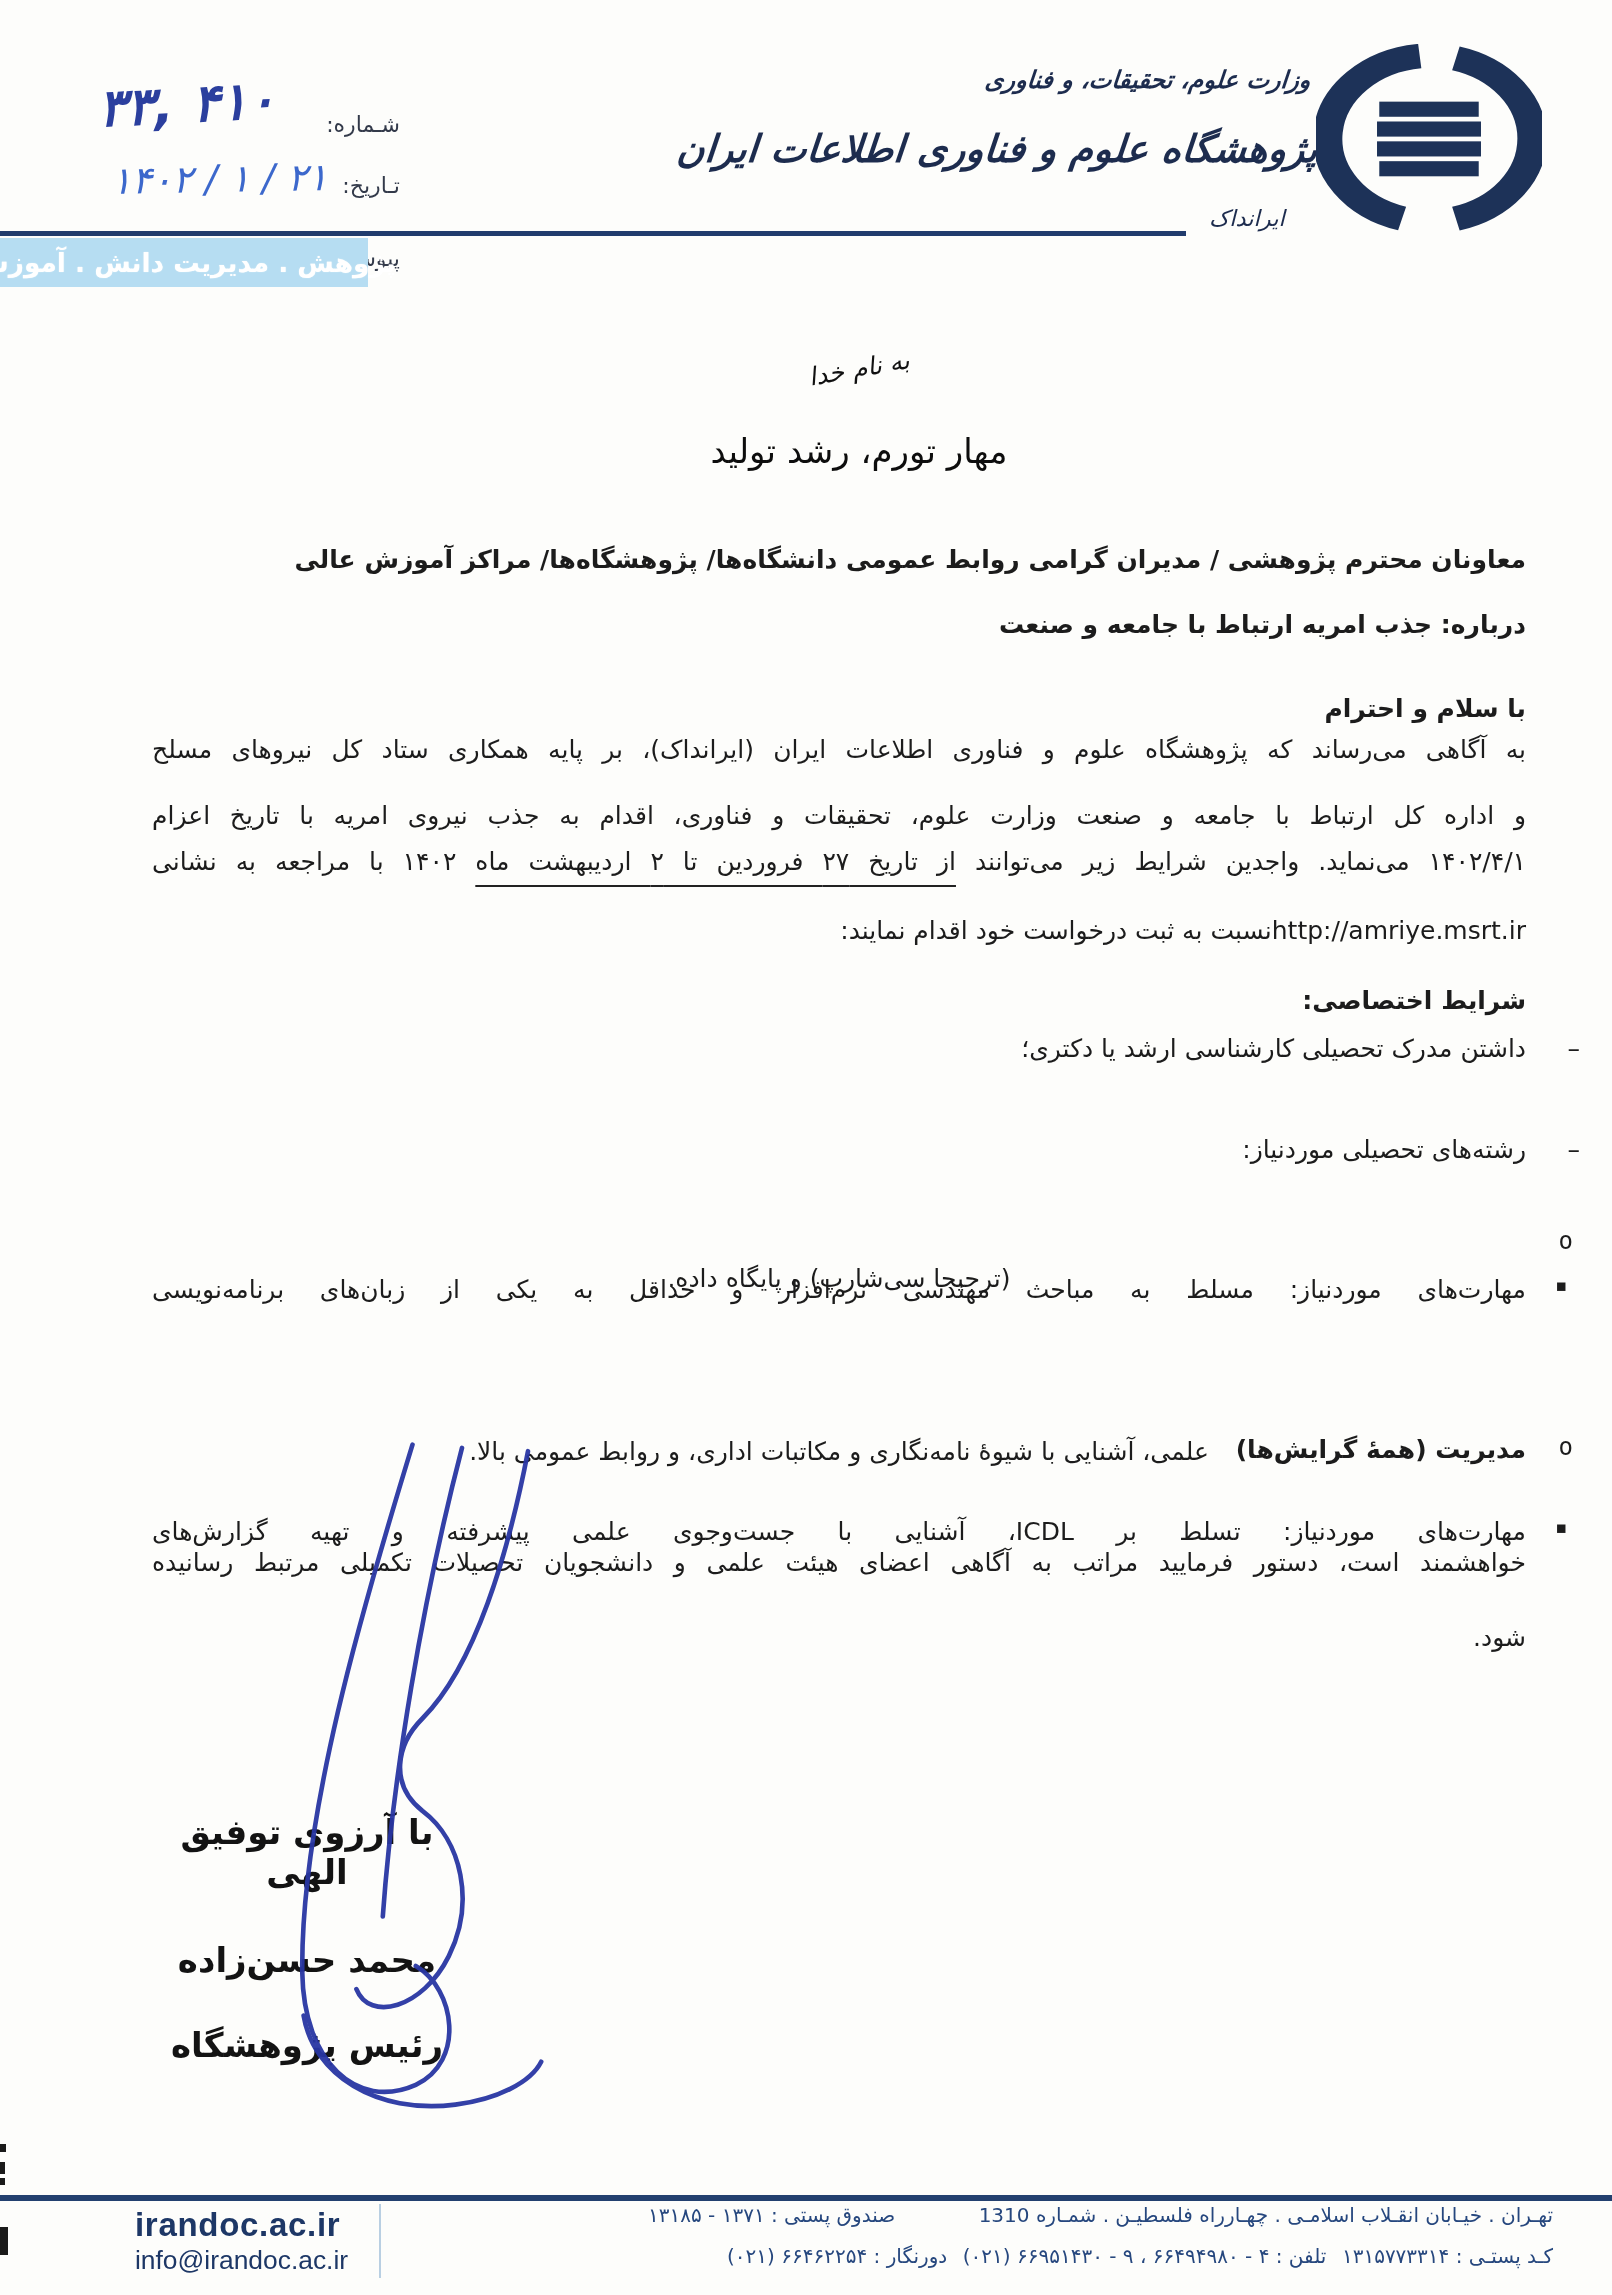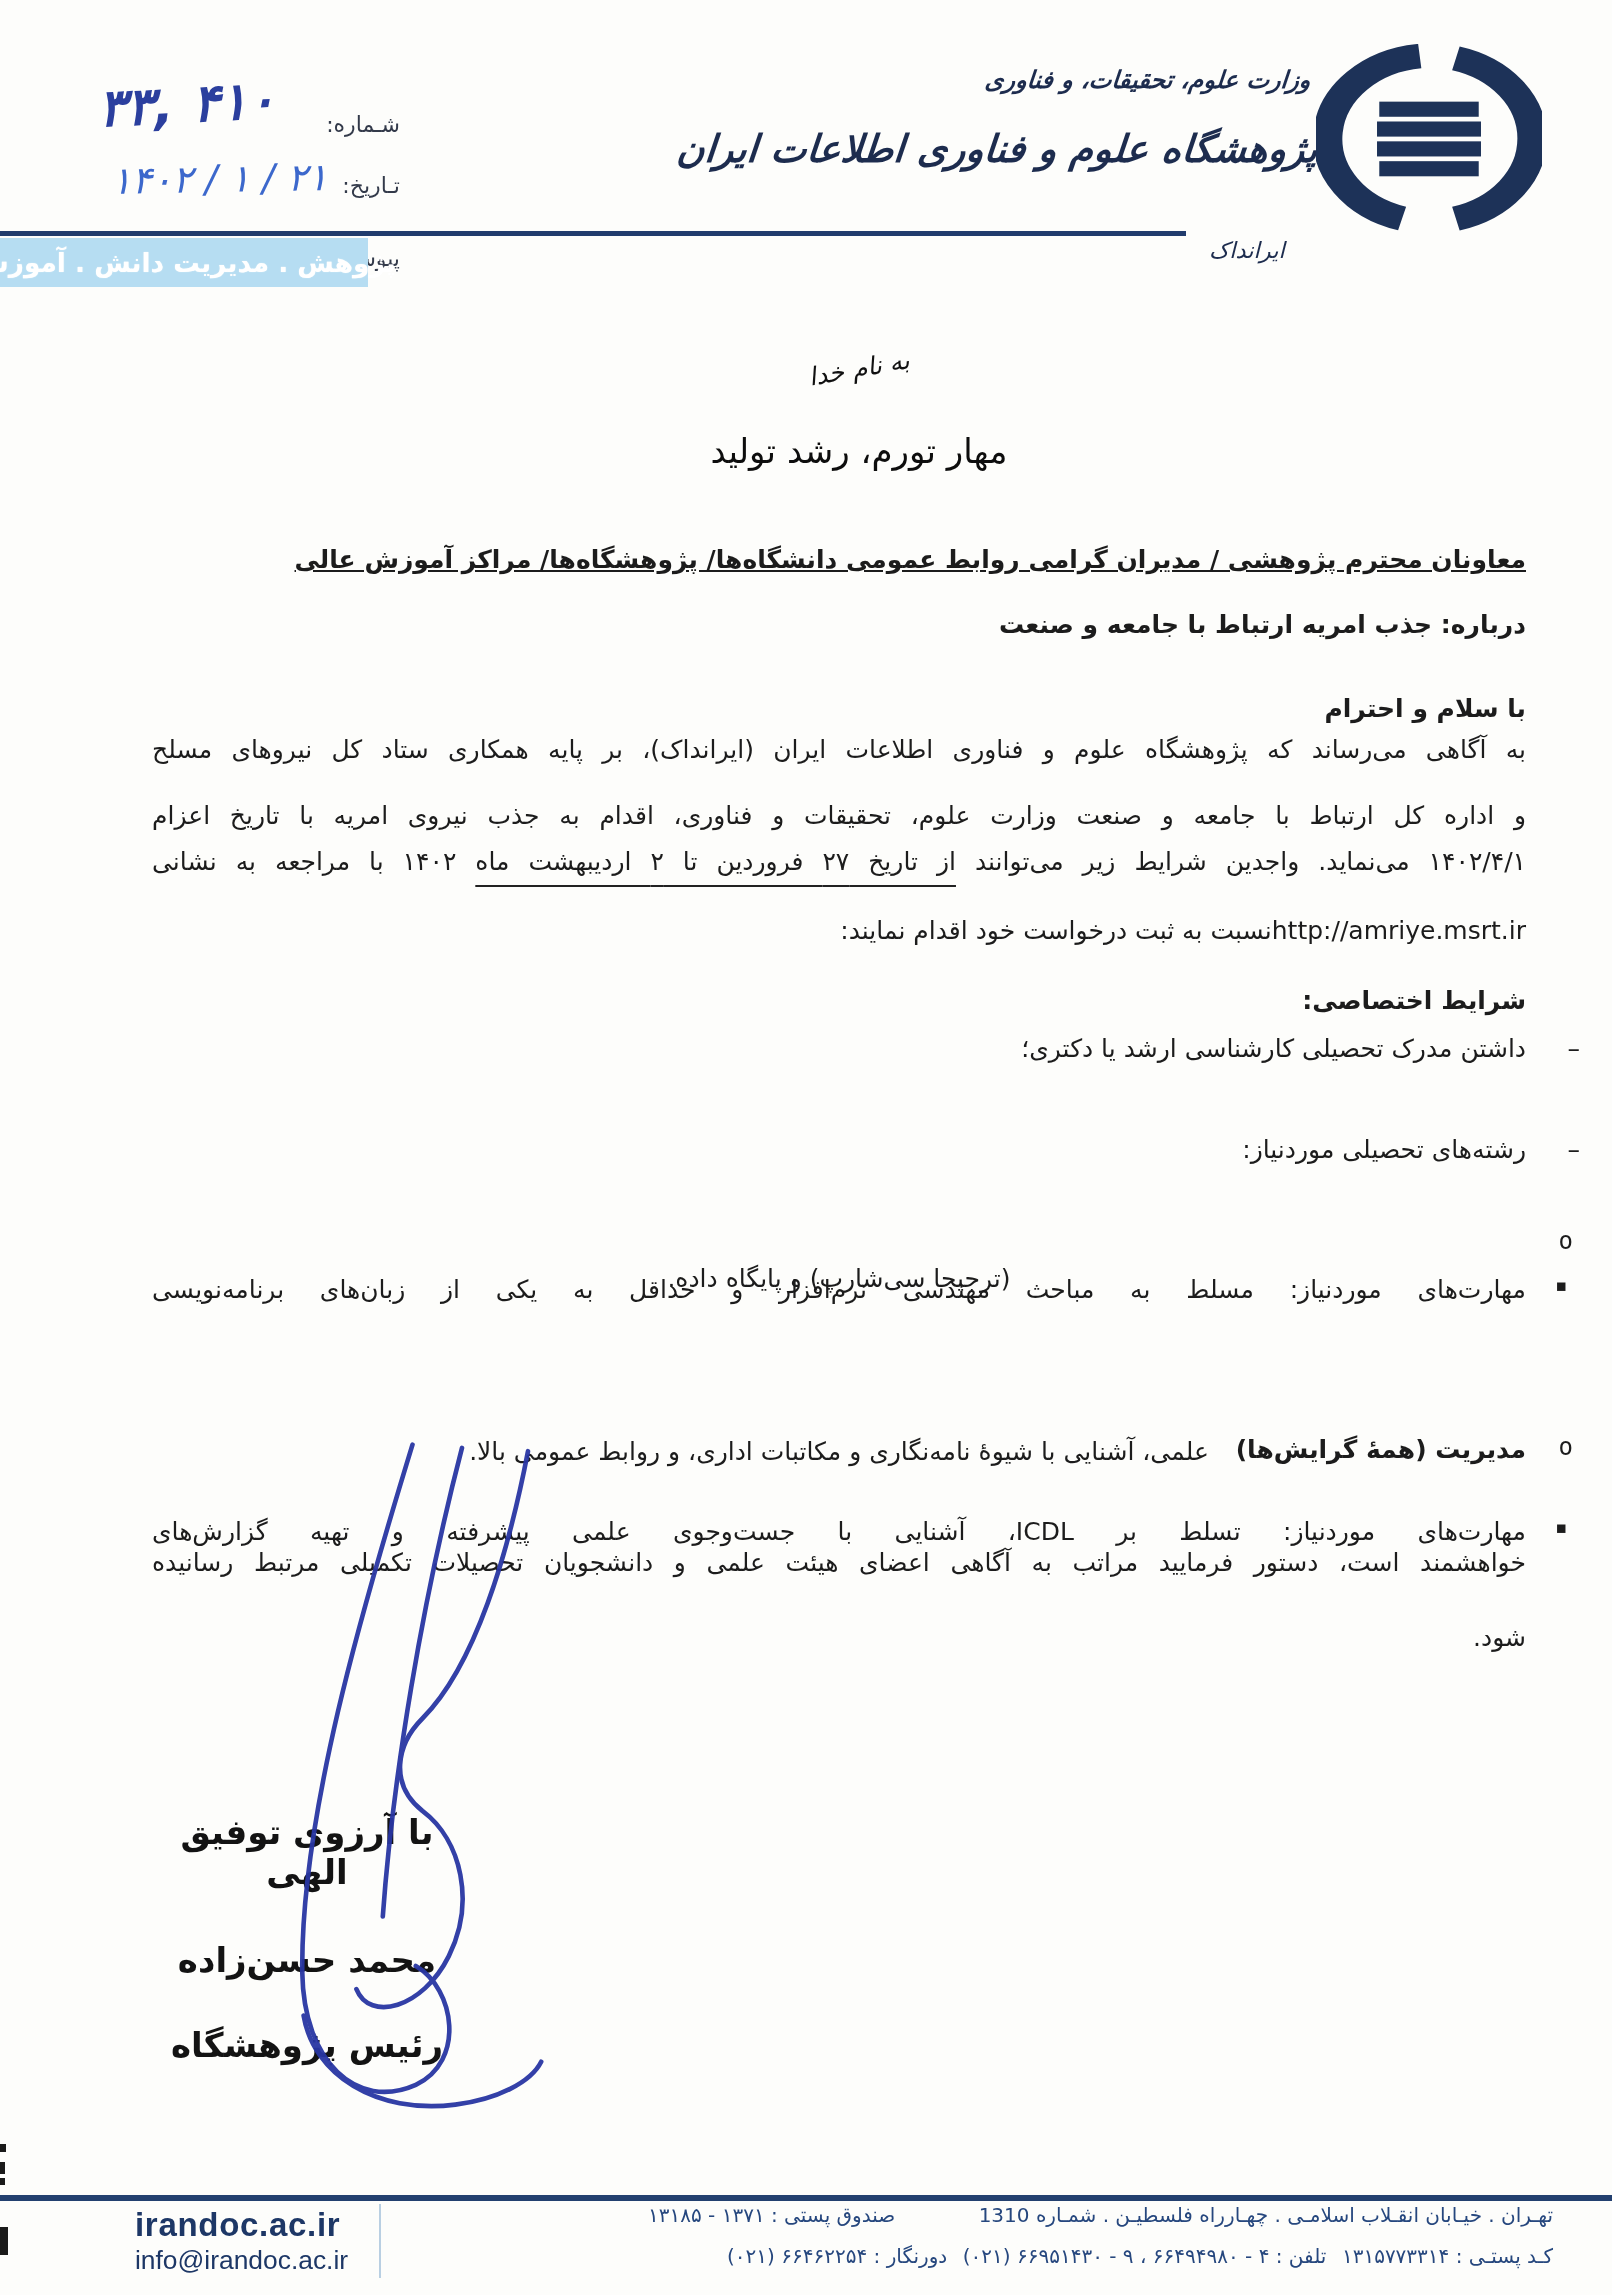--- a/index.html
+++ b/index.html
@@ -26,21 +26,21 @@
   .banner-band{position:absolute;left:0;top:238px;width:368px;height:49px;background:#b6ddf2;
     display:flex;align-items:center;justify-content:center;}
   .banner-band span{color:#ffffff;font-weight:bold;font-size:26.4px;direction:rtl;white-space:nowrap;
     text-shadow:0 0 1.3px rgba(255,255,255,.6);}
   
   .lh-ministry{position:absolute;right:301px;top:66px;direction:rtl;font-size:24px;font-weight:bold;
     font-style:italic;color:#1d2c4e;transform:skewX(-5deg);white-space:nowrap;}
   .lh-institute{position:absolute;right:294px;top:127px;direction:rtl;font-size:38px;font-weight:bold;
     font-style:italic;color:#1d2c4e;transform:skewX(-5deg);white-space:nowrap;}
   .lh-irandoc{position:absolute;left:1209px;top:205px;direction:rtl;font-size:22.5px;font-style:italic;
-    color:#1d2c4e;white-space:nowrap;margin-top:32px;}
+    color:#1d2c4e;white-space:nowrap;}
   .logo{position:absolute;left:1316px;top:44px;width:226px;height:189px;}
   
   .bismillah{position:absolute;left:760px;top:354px;width:198px;text-align:center;
     font-size:25px;font-style:italic;transform:rotate(-10deg);direction:rtl;color:#111;}
   .slogan{position:absolute;left:674px;top:431px;width:370px;text-align:center;
     font-size:34px;font-weight:normal;direction:rtl;color:#0d0d0d;white-space:nowrap;}
   
   .bline{position:absolute;left:152px;width:1374px;direction:rtl;font-size:25px;line-height:1.45;}
   .bold{font-weight:bold;}
   .r{text-align:right;}
@@ -104,21 +104,21 @@
   </svg>
 
   <div class="banner-line"></div>
   <div class="banner-band">
     <span>پژوهش . مدیریت دانش . آموزش</span>
   </div>
 
   <div class="bismillah">به نام خدا</div>
   <div class="slogan">مهار تورم، رشد تولید</div>
 
-  <div class="bline bold r" style="top:542px;text-decoration:underline;">معاونان محترم پژوهشی / مدیران گرامی روابط عمومی دانشگاه‌ها/ پژوهشگاه‌ها/ مراکز آموزش عالی</div>
+  <div class="bline bold r" style="top:542px;">معاونان محترم پژوهشی / مدیران گرامی روابط عمومی دانشگاه‌ها/ پژوهشگاه‌ها/ مراکز آموزش عالی</div>
   <div class="bline bold r" style="top:691px;">با سلام و احترام</div>
 
   <div class="bline bold r" style="top:607px;">درباره: جذب امریه ارتباط با جامعه و صنعت</div>
 
   <div class="bline jline" style="top:732px;">به آگاهی می‌رساند که پژوهشگاه علوم و فناوری اطلاعات ایران (ایرانداک)، بر پایه همکاری ستاد کل نیروهای مسلح</div>
   <div class="bline jline" style="top:798px;">و اداره کل ارتباط با جامعه و صنعت وزارت علوم، تحقیقات و فناوری، اقدام به جذب نیروی امریه با تاریخ اعزام</div>
   <div class="bline jline" style="top:844px;"><span>۱۴۰۲/۴/۱ می‌نماید. واجدین شرایط زیر می‌توانند </span><span class="u-date">از تاریخ ۲۷ فروردین تا ۲ اردیبهشت ماه</span><span> ۱۴۰۲ با مراجعه به نشانی</span></div>
   <div class="bline bold r" style="top:983px;">شرایط اختصاصی:</div>
 
   <div class="bline r" style="top:913px;"><span dir="ltr">http://amriye.msrt.ir</span><span>نسبت به ثبت درخواست خود اقدام نمایند:</span></div>

